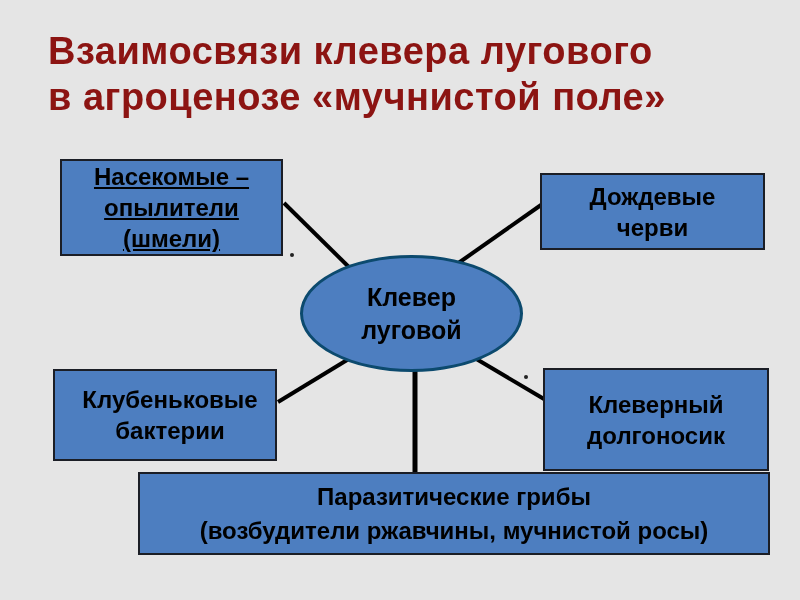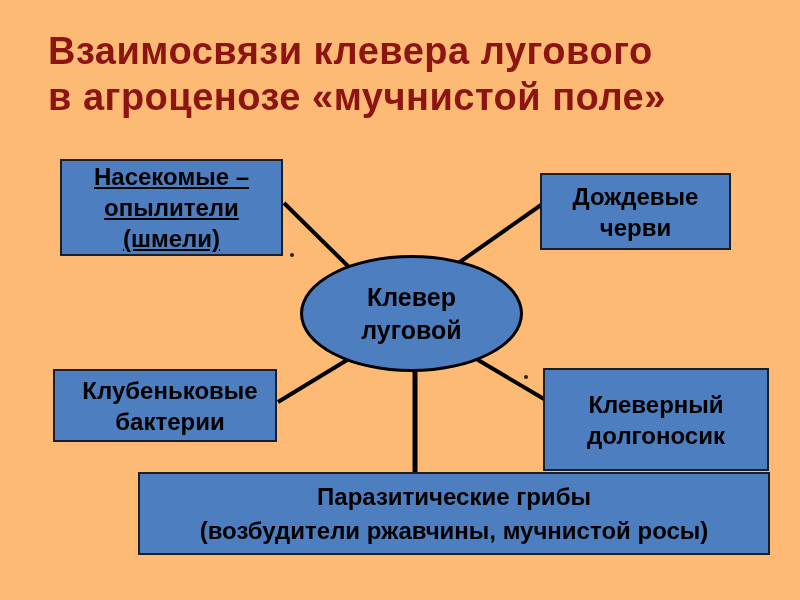--- a/index.html
+++ b/index.html
@@ -7,21 +7,21 @@
     padding: 0;
     width: 800px;
     height: 600px;
     background: #ffffff;
     font-family: "Liberation Sans", "DejaVu Sans", sans-serif;
   }
   .slide {
     position: relative;
     width: 800px;
     height: 600px;
-    background: #fdba74;
+    background: #e5e5e5;
     overflow: hidden;
   }
   .title {
     position: absolute;
     left: 48px;
     top: 28px;
     color: #8c1412;
     font-size: 38px;
     font-weight: bold;
     line-height: 46px;
@@ -46,28 +46,28 @@
     font-weight: bold;
     font-size: 24px;
     line-height: 31px;
     text-align: center;
     white-space: pre-line;
     display: flex;
     align-items: center;
     justify-content: center;
   }
   .n-tl     { left: 60px;  top: 159px; width: 223px; height: 97px; text-decoration: underline; }
-  .n-tr     { left: 540px; top: 173px; width: 191px; height: 77px; }
-  .n-bl     { left: 53px;  top: 369px; width: 224px; height: 73px; padding-left: 10px; }
+  .n-tr     { left: 540px; top: 173px; width: 225px; height: 77px; }
+  .n-bl     { left: 53px;  top: 369px; width: 224px; height: 92px; padding-left: 10px; }
   .n-br     { left: 543px; top: 368px; width: 226px; height: 103px; }
   .n-bottom { left: 110px; top: 472px; width: 632px; height: 83px; line-height: 34px; margin-left: 28px; }
   .n-center {
     left: 300px; top: 255px; width: 223px; height: 117px;
     border-radius: 50%;
-    border: 3px solid #000000;
+    border: 3px solid #0c4a6e;
     font-size: 25px;
     line-height: 33px;
   }
 </style>
 </head>
 <body>
 
 <div class="slide">
 
   <div class="title">

